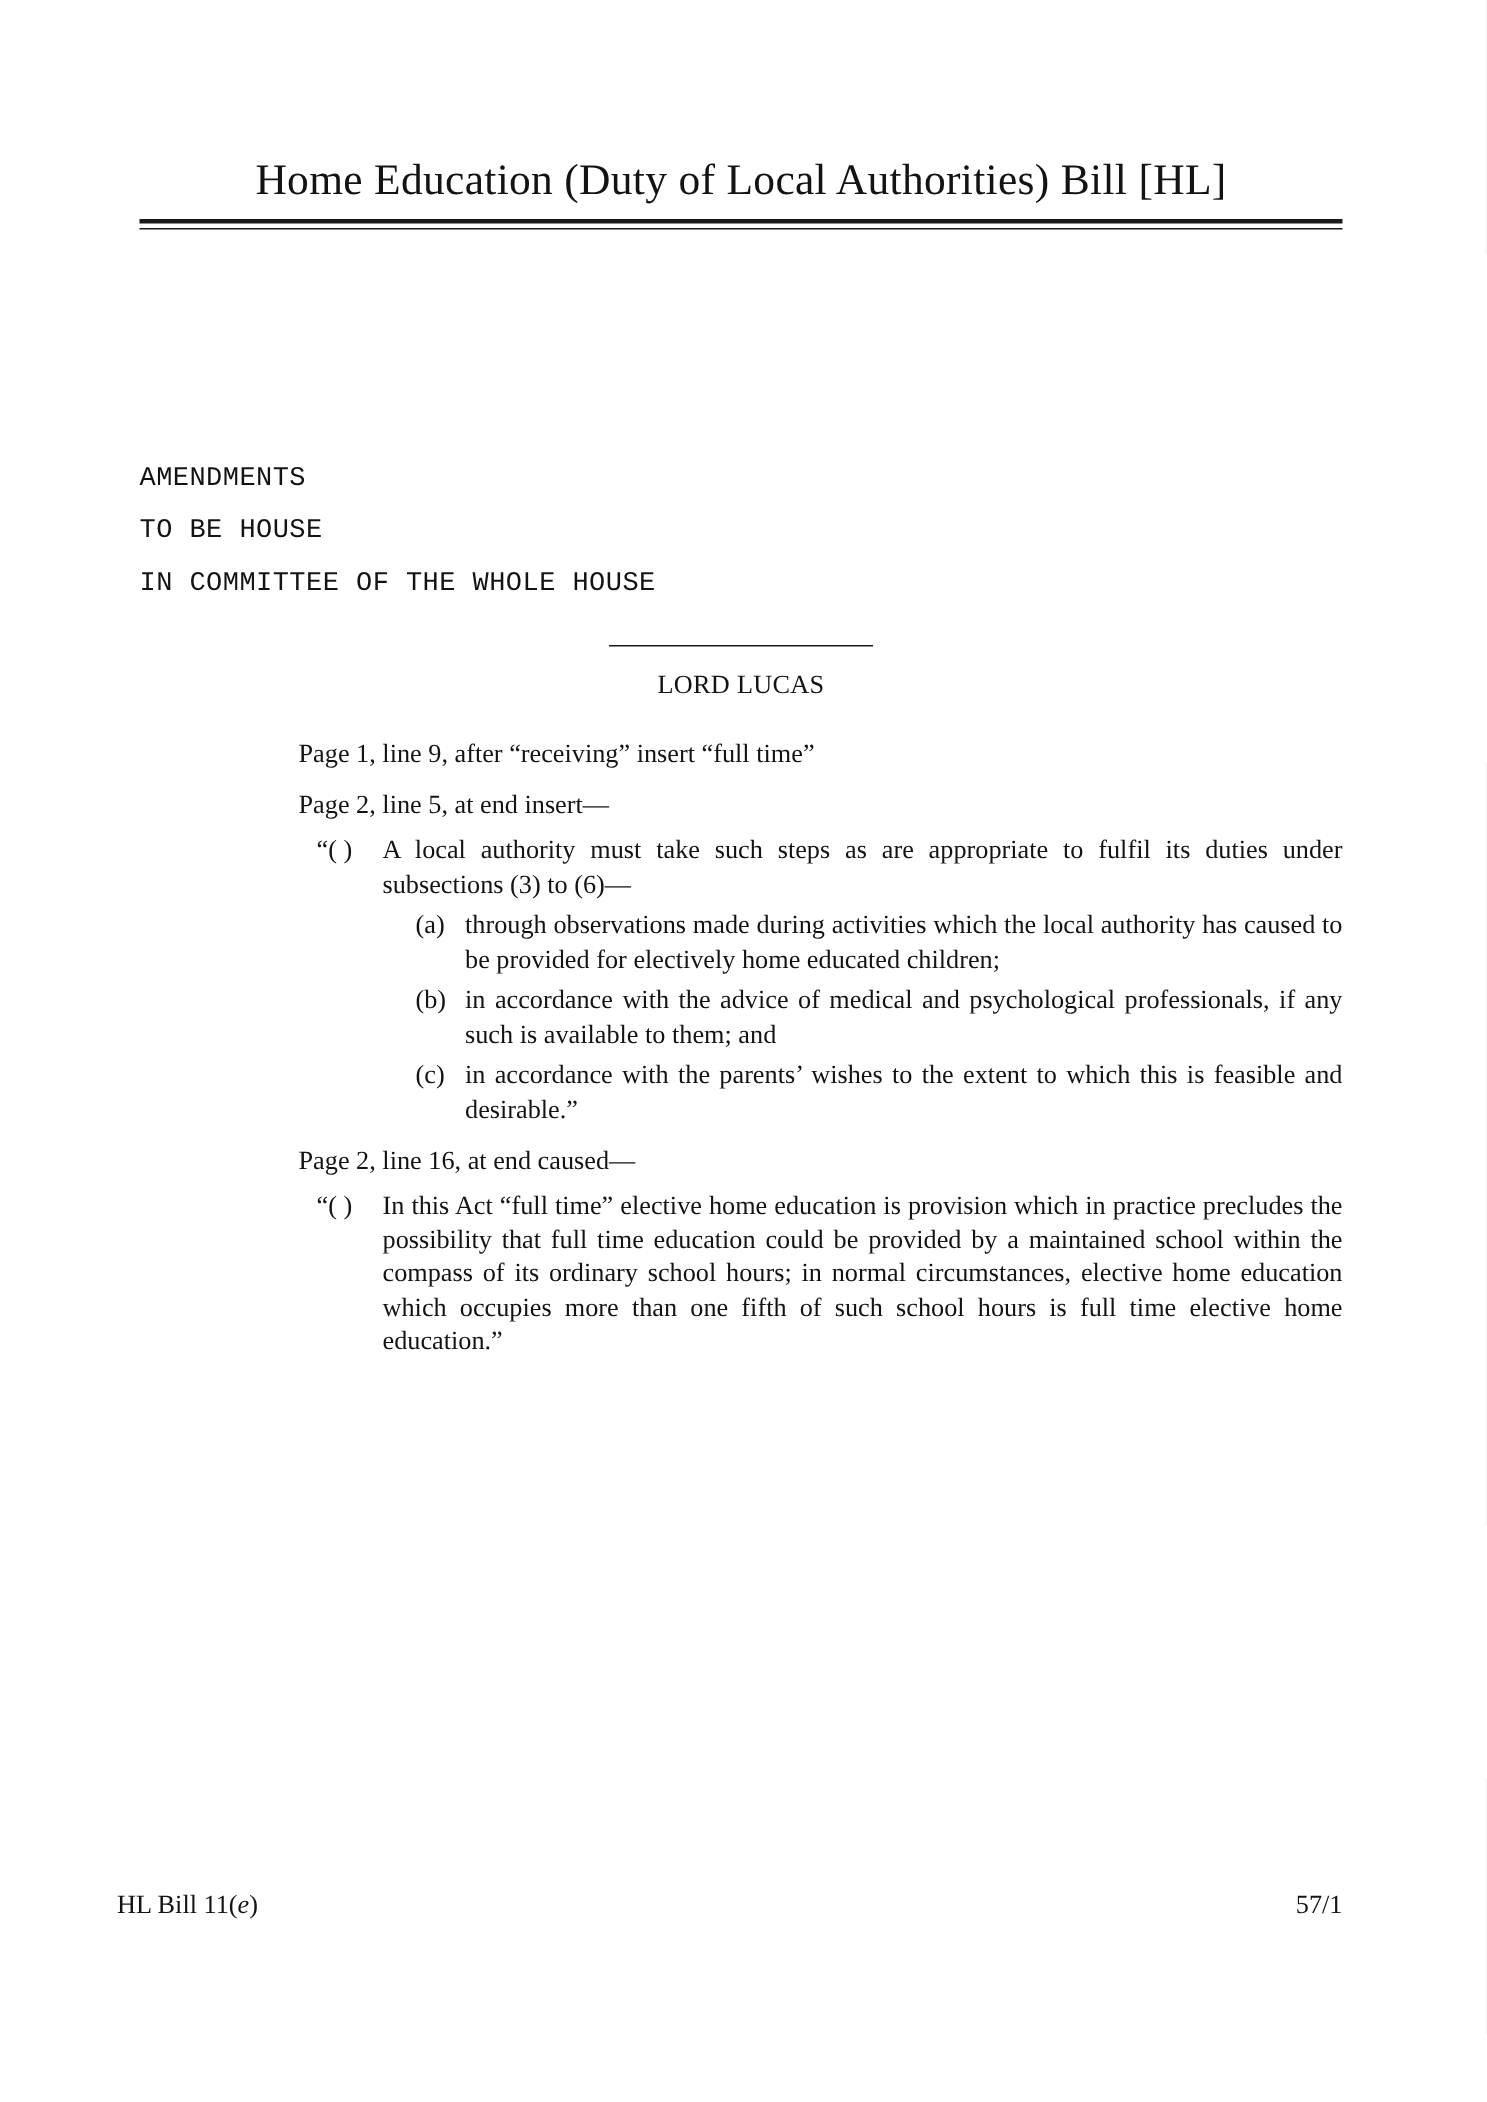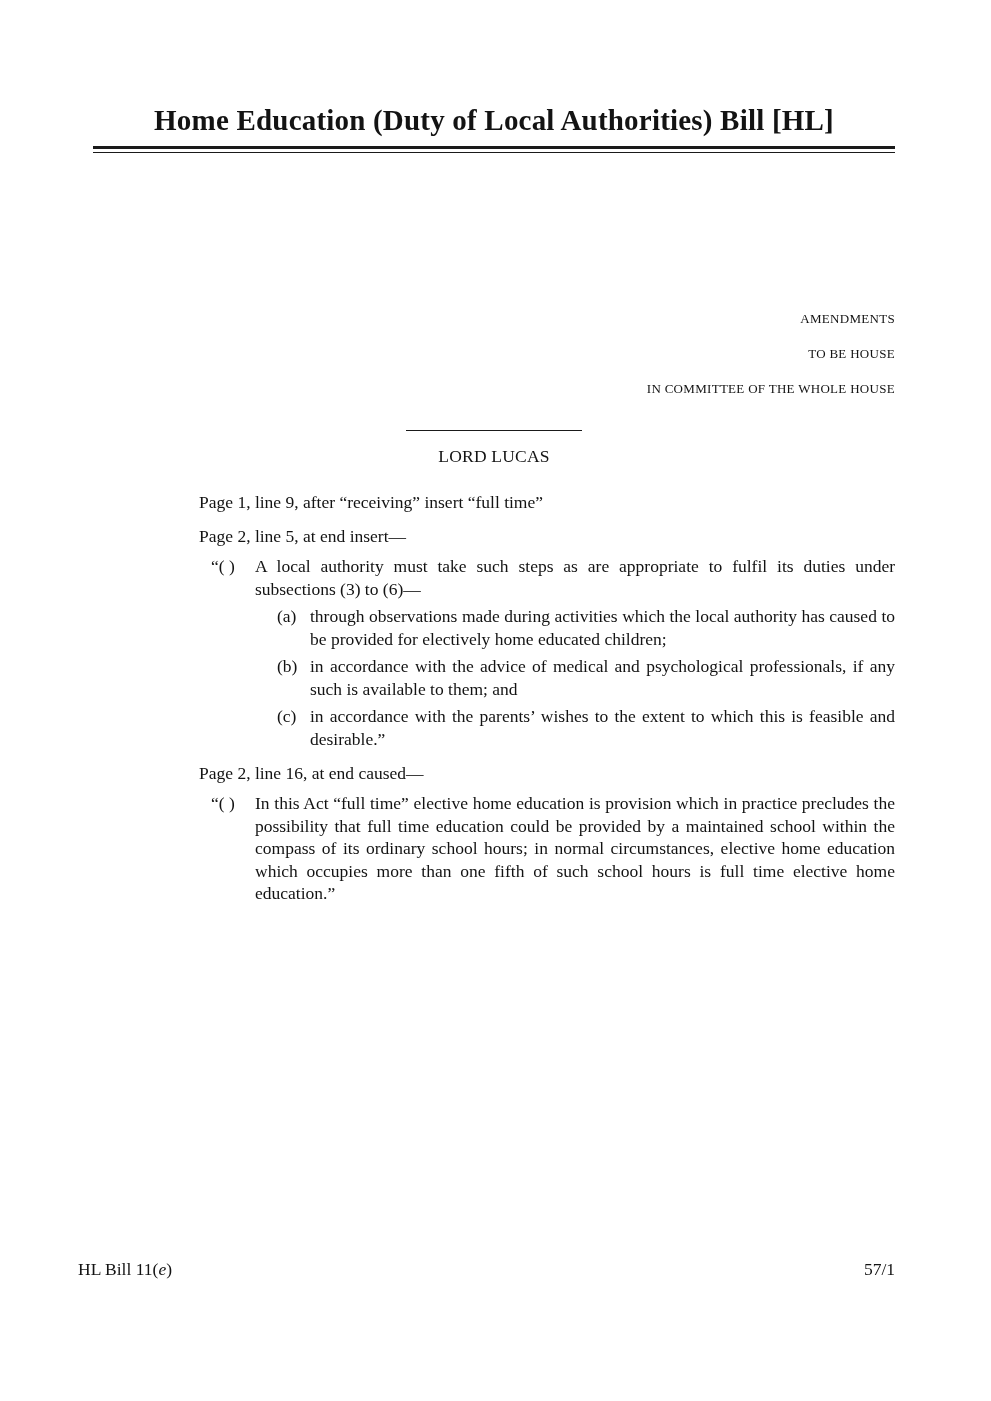--- a/index.html
+++ b/index.html
@@ -18,35 +18,36 @@
     overflow: hidden;
   }
   .content {
     margin: 0 96px 0 93px;
   }
   .bill-title {
     margin: 0;
     padding-top: 102px;
     font-size: 29px;
     line-height: 36px;
-    font-weight: bold;
+    font-weight: normal;
     text-align: center;
     letter-spacing: 0.2px;
     color: #131313;
   }
   .double-rule {
     margin-top: 8px;
     height: 3px;
     border-top: 3px solid #1a1a1a;
     border-bottom: 1px solid #1a1a1a;
   }
   .doc-header {
     padding-top: 155px;
-    text-align: right;
-    font-size: 13px;
+    text-align: left;
+    font-size: 18px;
+    font-family: Liberation Mono, monospace;
   }
   .doc-header-line {
     line-height: 22px;
     margin-bottom: 13px;
     letter-spacing: 0.3px;
   }
   .short-rule {
     width: 176px;
     margin: 30px auto 0 auto;
     border: 0;

